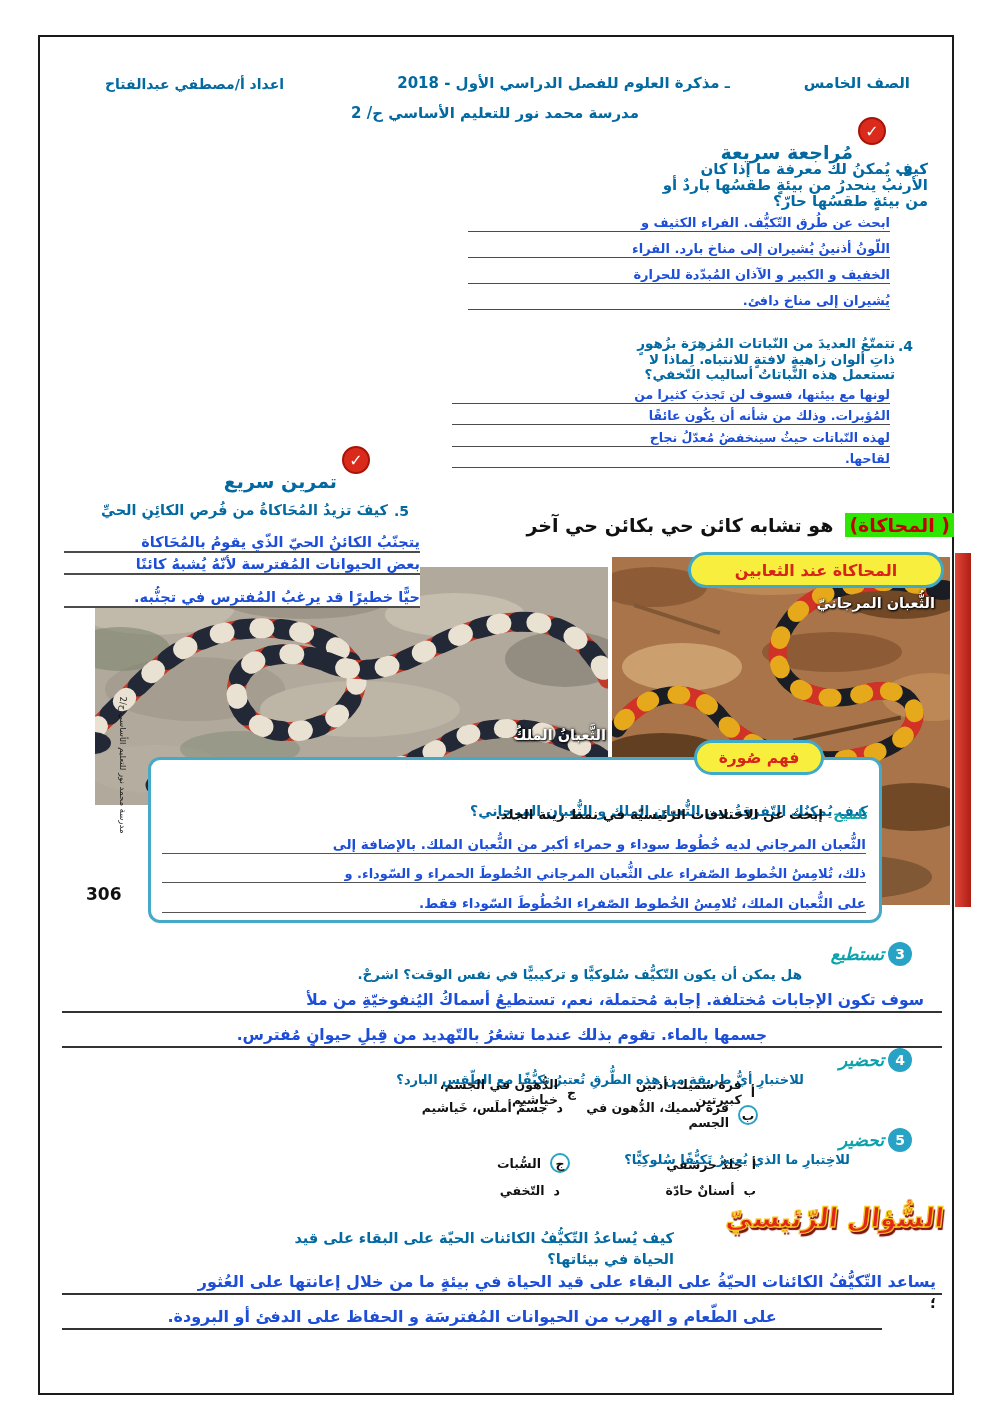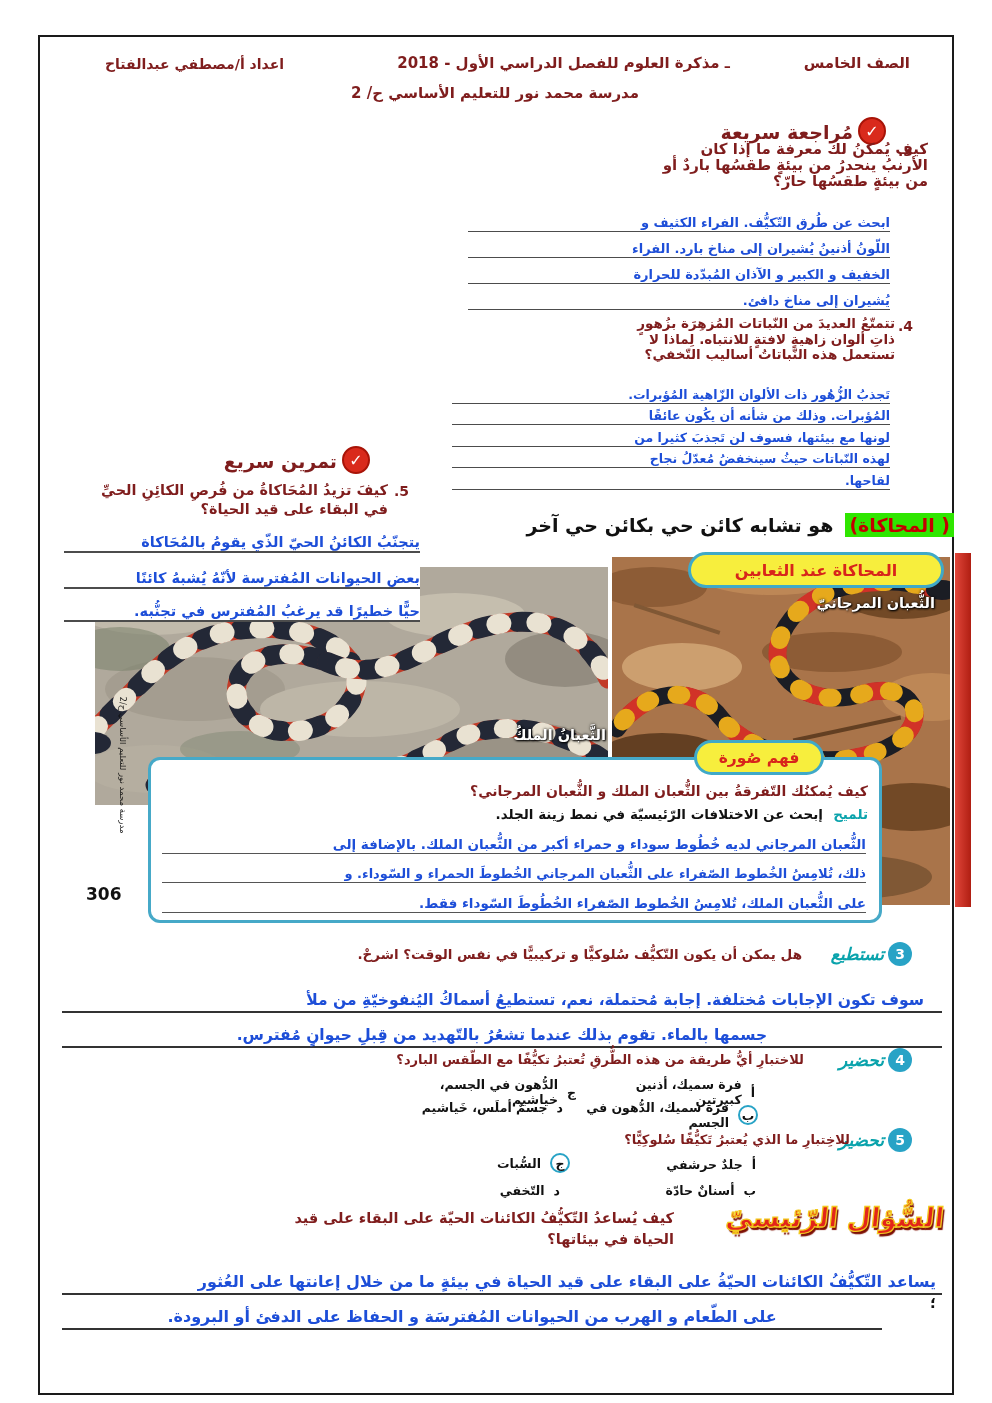--- a/index.html
+++ b/index.html
@@ -26,21 +26,21 @@
   .wline{direction:rtl;display:flex;align-items:flex-end;border-bottom:2.6px solid #333;
          padding-bottom:2px;box-sizing:border-box;margin-top:13px;}
   .center{justify-content:center;}
   .opt{direction:rtl;display:flex;align-items:center;gap:9px;font-size:12.5px;
        font-weight:bold;color:#111;}
   .wordart{font-size:27px;font-weight:900;color:#e3251a;-webkit-text-stroke:1.3px #f2c91e;
            text-shadow:2px 3px 1px #7e1004;transform:skewX(-6deg);letter-spacing:1px;
            white-space:nowrap;text-align:right;direction:rtl;}
   .imglabel{color:#fff;font-weight:bold;font-size:14.5px;direction:rtl;text-align:right;
             text-shadow:0 0 3px #000,1px 1px 2px #000;}
-  .qtxt{direction:rtl;text-align:right;color:#7f1d1d;font-weight:bold;}
+  .qtxt{direction:rtl;text-align:right;color:#0369a1;font-weight:bold;margin-top:20px;}
   .defterm{background:#2fe600;color:#c40000;font-weight:bold;padding:1px 4px;}
   .redstrip{background:linear-gradient(90deg,#e0463a,#b01e12);}
   .pbbox{border:3px solid #46a9c8;border-radius:12px;background:#fff;box-sizing:border-box;}
   .vert{transform:rotate(90deg);font-size:8.5px;color:#0d0d0d;text-align:center;
         letter-spacing:1px;white-space:nowrap;opacity:.9;}
 </style>
 </head>
 <body>
 
 <div class="abs frame"></div>
@@ -58,34 +58,33 @@
 <div class="abs" style="left:468px;top:206px;width:422px;">
   <div class="rline blue" style="height:26px;font-size:13px;">ابحث عن طُرق التّكيُّف. الفراء الكثيف و</div>
   <div class="rline blue" style="height:26px;font-size:13px;">اللّونُ أذنينُ يُشيران إلى مناخ بارد. الفراء</div>
   <div class="rline blue" style="height:26px;font-size:13px;">الخفيف و الكبير و الآذان المُبدّدة للحرارة</div>
   <div class="rline blue" style="height:26px;font-size:13px;">يُشيران إلى مناخ دافئ.</div>
 </div>
 
 <div class="abs qtxt" style="left:898px;top:318px;font-size:14px;">4.</div>
 <div class="abs qtxt" style="left:620px;top:316px;width:275px;font-size:13.5px;line-height:15.5px;">تتمتّعُ العديدَ من النّباتات المُزهِرَة بزُهورٍ ذاتِ ألوان زاهيةٍ لافتةٍ للانتباه. لِماذا لا تستعمل هذه النّباتاتُ أساليب التّخفي؟</div>
 <div class="abs" style="left:452px;top:382px;width:438px;">
-  <div class="rline blue" style="height:21.5px;font-size:12.5px;">تَجذبُ الزُّهُور ذات الألوان الزّاهية المُؤبرات.</div>
+  <div class="rline blue" style="height:21.5px;font-size:12.5px;">لونها مع بيئتها، فسوف لن تَجذبَ كثيرا من</div>
   <div class="rline blue" style="height:21.5px;font-size:12.5px;">المُؤبرات. وذلك من شأنه أن يكُون عائقًا</div>
-  <div class="rline blue" style="height:21.5px;font-size:12.5px;">لونها مع بيئتها، فسوف لن تَجذبَ كثيرا من</div>
   <div class="rline blue" style="height:21.5px;font-size:12.5px;">لهذه النّباتات حيثُ سينخفضُ مُعدّلُ نجاح</div>
   <div class="rline blue" style="height:21.5px;font-size:12.5px;">لقاحها.</div>
 </div>
 
 <div class="abs chk" style="left:342px;top:446px;">✓</div>
 <div class="abs qtxt nowrap" style="left:165px;top:450px;width:172px;font-size:19px;">تمرين سريع</div>
 <div class="abs qtxt" style="left:394px;top:483px;font-size:14px;">5.</div>
 <div class="abs qtxt" style="left:88px;top:481px;width:300px;font-size:14.5px;line-height:19px;">كيفَ تزيدُ المُحَاكاةُ من فُرصِ الكائِنِ الحيِّ في البقاء على قيد الحياة؟</div>
 <div class="abs" style="left:64px;top:520px;width:356px;background:#fff;z-index:6;">
   <div class="rline blue" style="height:33px;font-size:14.5px;border-bottom-width:2px;">يتجنّبُ الكائنُ الحيّ الذّي يقومُ بالمُحَاكاة</div>
-  <div class="rline blue" style="height:36px;font-size:14.5px;border-bottom-width:2px;">بعض الحيوانات المُفترسة لأنّهُ يُشبهُ كائنًا</div>
+  <div class="rline blue" style="height:22px;font-size:14.5px;border-bottom-width:2px;">بعض الحيوانات المُفترسة لأنّهُ يُشبهُ كائنًا</div>
   <div class="rline blue" style="height:33px;font-size:14.5px;border-bottom-width:2px;">حيًّا خطيرًا قد يرغبُ المُفترس في تجنُّبه.</div>
 </div>
 
 <div class="abs rtl nowrap" style="left:420px;top:514px;width:534px;text-align:right;font-size:19px;z-index:6;">
   <span class="defterm">( المحاكاة)</span>
   <span class="b" style="margin-right:6px;">هو تشابه كائن حي بكائن حي آخر</span>
 </div>
 
 <svg class="abs" style="left:95px;top:567px;z-index:1;" width="513" height="238" viewBox="0 0 513 238">
   <rect width="513" height="238" fill="#b0a99c"></rect>

